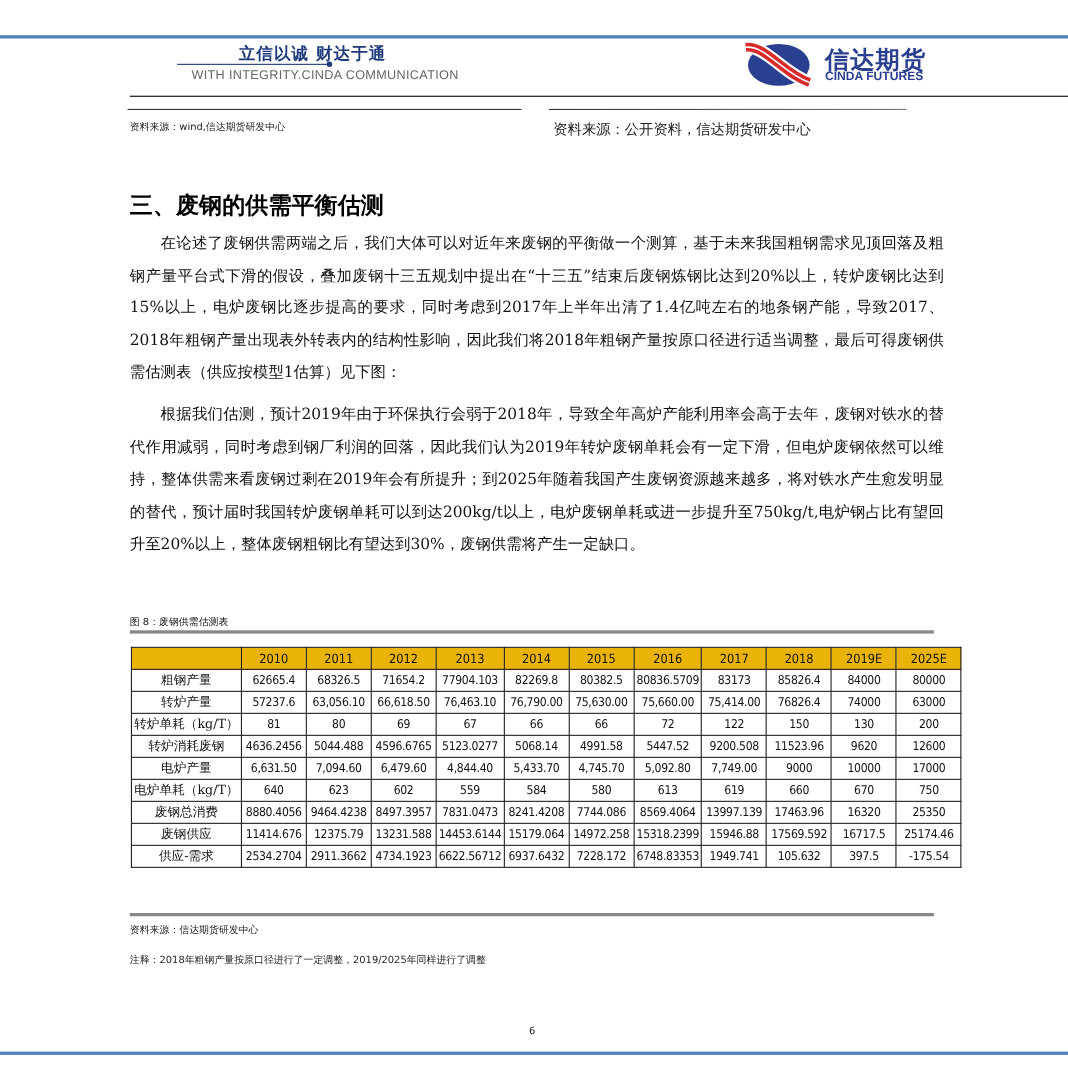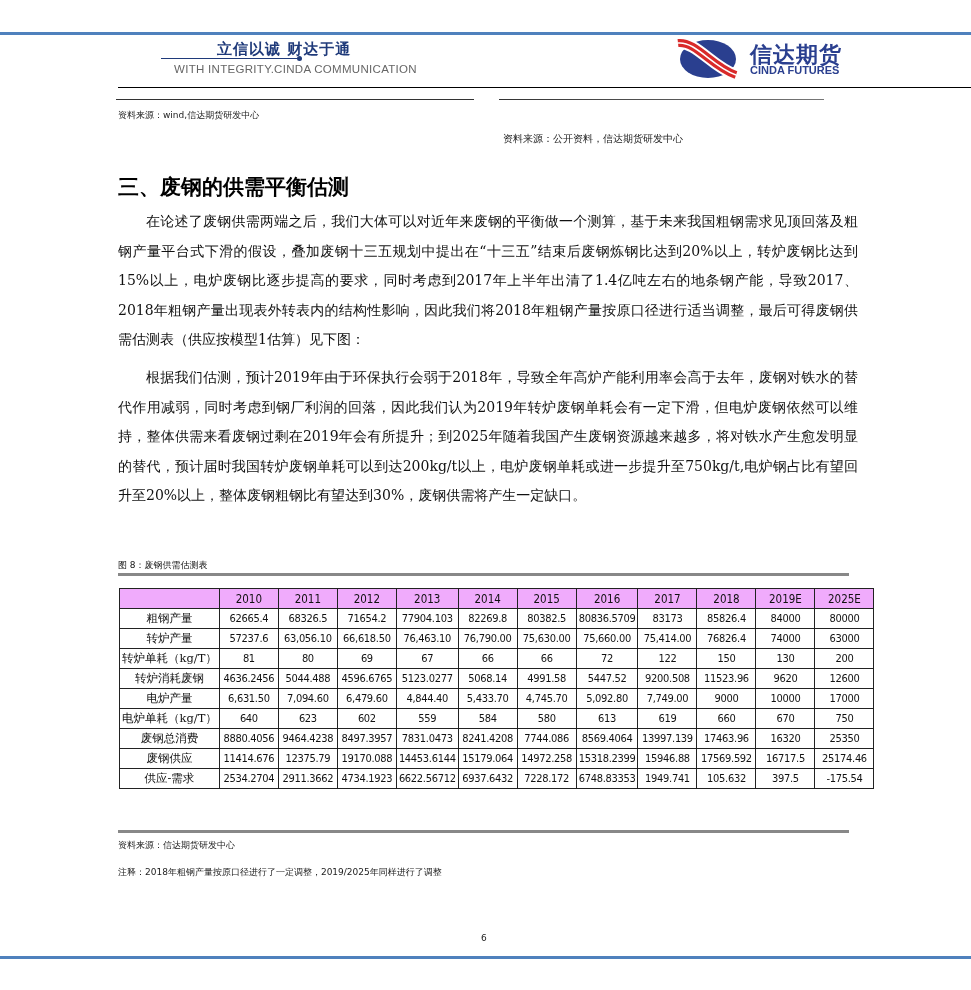--- a/index.html
+++ b/index.html
@@ -15,35 +15,35 @@
   .slogan-en { left:174px; top:63px; font-family:"Liberation Sans", sans-serif; font-size:11.5px; color:#666; letter-spacing:0.3px; white-space:nowrap; }
 
   .logo-mark { left:676px; top:37px; width:62px; height:42px; }
   .logo-cn { left:750px; top:40px; font-size:22px; font-weight:bold; color:#2a3f8f; letter-spacing:1px; white-space:nowrap; }
   .logo-en { left:750px; top:64px; font-family:"Liberation Sans", sans-serif; font-size:11px; font-weight:bold; color:#2a3f8f; white-space:nowrap; }
 
   .hr1 { left:118px; top:87px; width:856px; height:1px; background:#000; }
   .hr2 { left:116px; top:99px; width:358px; height:1px; background:#333; }
   .hr3 { left:499px; top:99px; width:325px; height:1px; background:linear-gradient(90deg,#333,#777); }
   .src-left { left:118px; top:109px; font-size:9px; color:#222; white-space:nowrap; }
-  .src-right { left:503px; top:109px; font-size:10px; color:#222; white-space:nowrap;margin-top:23px; }
+  .src-right { left:503px; top:109px; font-size:13px; color:#222; white-space:nowrap; }
 
   .section-title { left:118px; top:173px; font-family:"DejaVu Serif", serif; font-size:21px; font-weight:bold; color:#000; white-space:nowrap; }
 
   .para { left:118px; width:740px; font-family:"DejaVu Serif", serif; font-size:14px; line-height:29.5px; color:#111; text-align:justify; text-indent:2em; }
   .para1 { top:207px; }
   .para2 { top:363px; }
 
   .fig-title { left:118px; top:559px; font-size:9px; font-weight:normal; color:#111; white-space:nowrap; }
   .fig-rule { left:118px; top:573px; width:731px; height:3px; background:#888; }
 
   table.data { position:absolute; left:119px; top:588px; border-collapse:collapse;
                font-family:"DejaVu Sans Condensed","DejaVu Sans", sans-serif; font-size:11.5px; }
   table.data td, table.data th { border:1px solid #222; height:19px; padding:0 2px; text-align:center; white-space:nowrap; font-weight:normal; }
-  table.data thead th { background:#f0abfc; }
+  table.data thead th { background:#eab308; }
   table.data td.rowlabel { font-family:"DejaVu Serif", serif; width:81px;margin-top:20px; }
   table.data th.corner { width:81px; }
   table.data th.yr, table.data td.v { width:54px; }
   table.data td.v { letter-spacing:-0.3px; font-size:11px; }
 
   .tbl-rule { left:118px; top:830px; width:731px; height:3px; background:#888; }
   .src-bottom { left:118px; top:839px; font-size:9px; color:#222; white-space:nowrap; }
   .note { left:118px; top:866px; font-size:9px; color:#222; white-space:nowrap; }
   .page-num { left:481px; top:933px; font-size:9px; color:#222; }
 </style>
@@ -194,21 +194,21 @@
         <td class="v">8569.4064</td>
         <td class="v">13997.139</td>
         <td class="v">17463.96</td>
         <td class="v">16320</td>
         <td class="v">25350</td>
       </tr>
       <tr>
         <td class="rowlabel">废钢供应</td>
         <td class="v">11414.676</td>
         <td class="v">12375.79</td>
-        <td class="v">19170.088</td>
+        <td class="v">13231.588</td>
         <td class="v">14453.6144</td>
         <td class="v">15179.064</td>
         <td class="v">14972.258</td>
         <td class="v">15318.2399</td>
         <td class="v">15946.88</td>
         <td class="v">17569.592</td>
         <td class="v">16717.5</td>
         <td class="v">25174.46</td>
       </tr>
       <tr>

